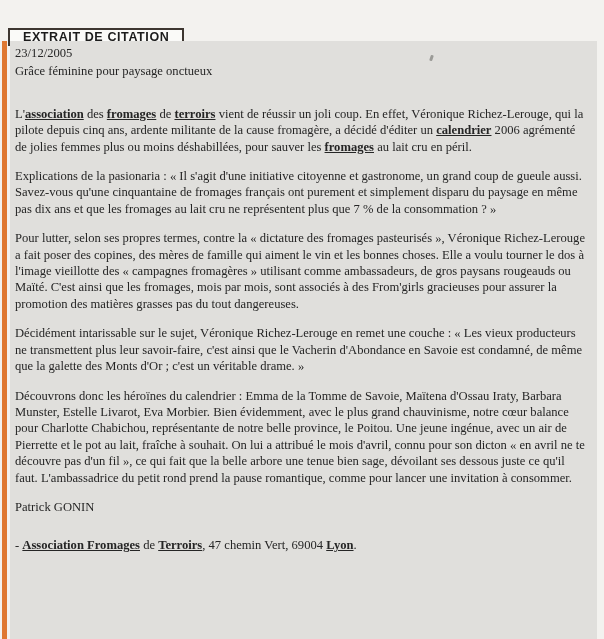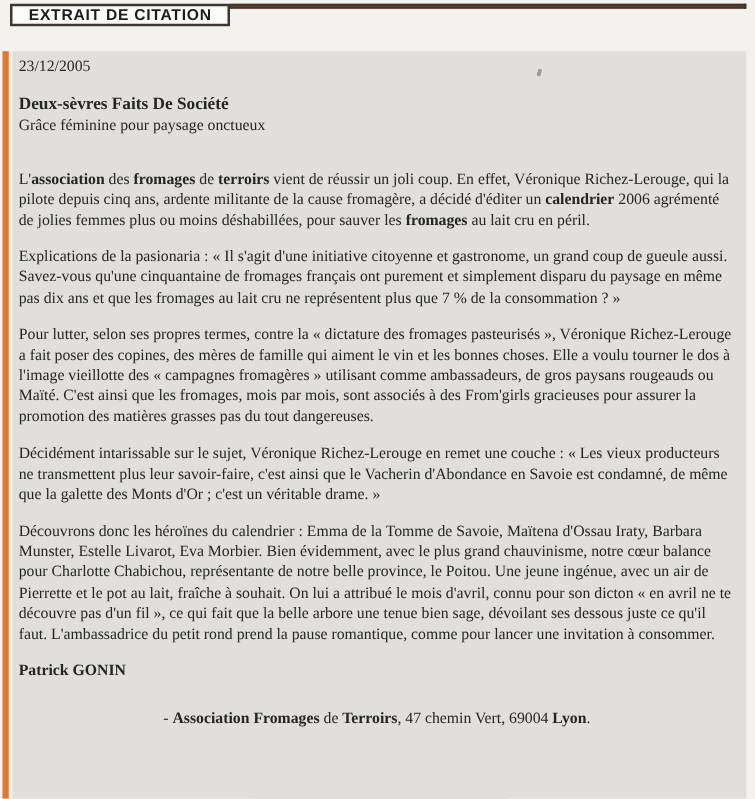--- a/index.html
+++ b/index.html
@@ -15,22 +15,22 @@
     background:var(--page-bg);
     font-family:"Liberation Serif","DejaVu Serif",serif;
     color:var(--text-color);
   }
   .page{
     position:relative;width:604px;height:639px;overflow:hidden;
     background:var(--page-bg);
   }
   
   .header-row{
-    position:absolute;top:3px;left:8px;right:7px;height:25px;
-    display:flex;align-items:flex-start;border-radius:12px;
+    position:absolute;top:21px;left:8px;right:7px;height:25px;
+    display:flex;align-items:flex-end;border-radius:12px;
   }
   .header-label{
     background:#fafaf8;
     border:2px solid var(--border-dark);
     font-family:"Liberation Sans","DejaVu Sans",sans-serif;
     font-weight:bold;font-size:12.5px;letter-spacing:0.6px;
     color:#1c1c1c;
     display:flex;align-items:center;
     padding:0 13px;
     white-space:nowrap;
@@ -57,23 +57,23 @@
   }
   .date{padding-top:2px;font-size:12.6px;}
   .title{
     margin:14px 0 0;
     font-size:13.8px;font-weight:bold;line-height:15px;
   }
   .subtitle{margin-top:2px;font-size:12.6px;}
   .body-paragraphs{margin-top:13px;}
   .para{margin:13px 0 0;}
   .para:first-child{margin-top:26px;}
-  .para b, .footer-line b{font-weight:bold;}
-  .signature{margin-top:13px;font-weight:bold;}
-  .footer-line{margin-top:22px;text-align:center;}
+  .para b, .footer-line b{font-weight:bold;text-decoration:underline;}
+  .signature{margin-top:13px;}
+  .footer-line{margin-top:22px;}
   
   .scan-speck{
     position:absolute;left:430px;top:55px;width:3px;height:6px;
     background:#8a8a86;transform:rotate(18deg);border-radius:1px;opacity:.8;
   }
 </style>
 </head>
 <body>
 
 <div class="page">
@@ -81,21 +81,20 @@
   <div class="header-row">
     <div class="header-label">EXTRAIT DE CITATION</div>
     <div class="header-accent"></div>
   </div>
 
   <div class="left-accent"></div>
 
   <div class="content">
     <div class="date">23/12/2005</div>
 
-    <div class="title">Deux-sèvres Faits De Société</div>
 
     <div class="subtitle">Grâce féminine pour paysage onctueux</div>
 
     <div class="body-paragraphs">
         <p class="para"><span>L'</span><b>association</b><span> des </span><b>fromages</b><span> de </span><b>terroirs</b><span> vient de réussir un joli coup. En effet, Véronique Richez-Lerouge, qui la pilote depuis cinq ans, ardente militante de la cause fromagère, a décidé d'éditer un </span><b>calendrier</b><span> 2006 agrémenté de jolies femmes plus ou moins déshabillées, pour sauver les </span><b>fromages</b><span> au lait cru en péril.</span></p>
         <p class="para"><span>Explications de la pasionaria : « Il s'agit d'une initiative citoyenne et gastronome, un grand coup de gueule aussi. Savez-vous qu'une cinquantaine de fromages français ont purement et simplement disparu du paysage en même pas dix ans et que les fromages au lait cru ne représentent plus que 7 % de la consommation ? »</span></p>
         <p class="para"><span>Pour lutter, selon ses propres termes, contre la « dictature des fromages pasteurisés », Véronique Richez-Lerouge a fait poser des copines, des mères de famille qui aiment le vin et les bonnes choses. Elle a voulu tourner le dos à l'image vieillotte des « campagnes fromagères » utilisant comme ambassadeurs, de gros paysans rougeauds ou Maïté. C'est ainsi que les fromages, mois par mois, sont associés à des From'girls gracieuses pour assurer la promotion des matières grasses pas du tout dangereuses.</span></p>
         <p class="para"><span>Décidément intarissable sur le sujet, Véronique Richez-Lerouge en remet une couche : « Les vieux producteurs ne transmettent plus leur savoir-faire, c'est ainsi que le Vacherin d'Abondance en Savoie est condamné, de même que la galette des Monts d'Or ; c'est un véritable drame. »</span></p>
         <p class="para"><span>Découvrons donc les héroïnes du calendrier : Emma de la Tomme de Savoie, Maïtena d'Ossau Iraty, Barbara Munster, Estelle Livarot, Eva Morbier. Bien évidemment, avec le plus grand chauvinisme, notre cœur balance pour Charlotte Chabichou, représentante de notre belle province, le Poitou. Une jeune ingénue, avec un air de Pierrette et le pot au lait, fraîche à souhait. On lui a attribué le mois d'avril, connu pour son dicton « en avril ne te découvre pas d'un fil », ce qui fait que la belle arbore une tenue bien sage, dévoilant ses dessous juste ce qu'il faut. L'ambassadrice du petit rond prend la pause romantique, comme pour lancer une invitation à consommer.</span></p>
       </div>

